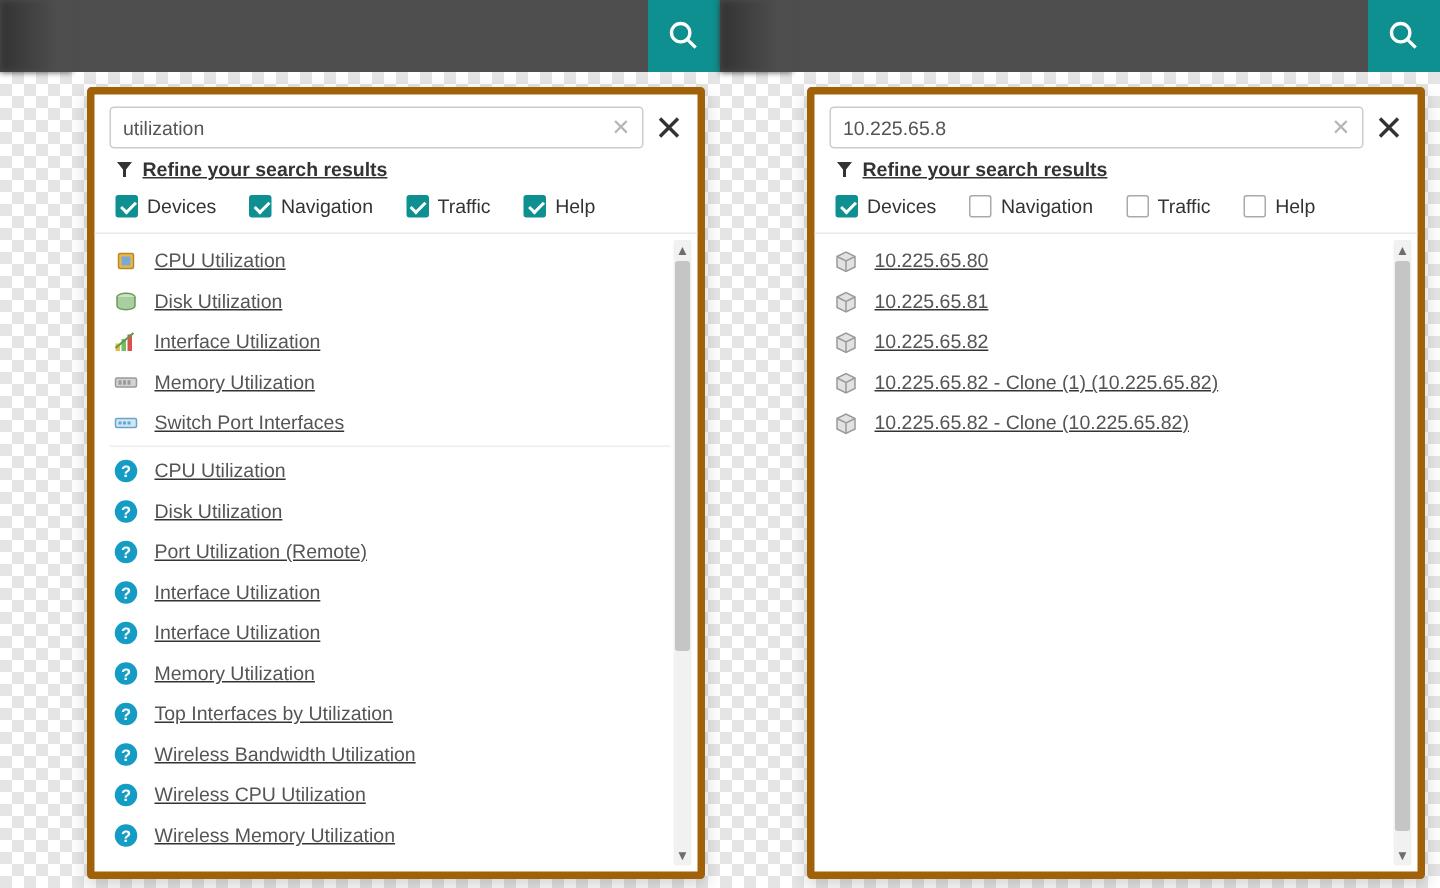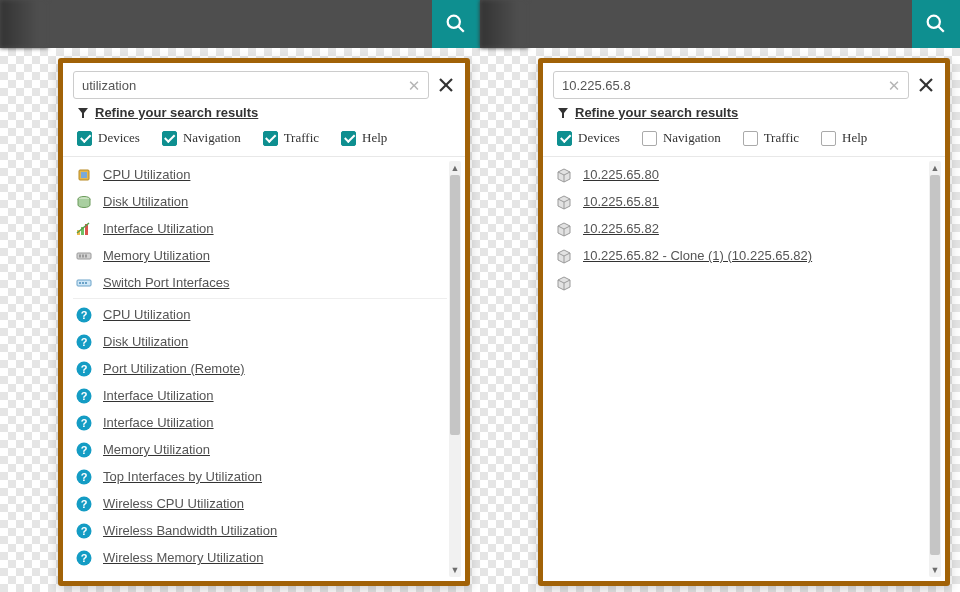--- a/index.html
+++ b/index.html
@@ -61,21 +61,21 @@
   .refine-row {
     padding: 6px 14px 2px 14px; font-weight:600; color:#333;
     display:flex; align-items:center; gap:6px;text-decoration:underline;
   }
   .funnel { width:12px; height:12px; }
 
   .filters {
     display:flex; gap:22px; padding:8px 14px 10px 14px;
     border-bottom:1px solid #e8e8e8; align-items:center;
   }
-  .chk { display:flex; align-items:center; gap:6px; cursor:pointer;font-family:Liberation Serif, serif; }
+  .chk { display:flex; align-items:center; gap:6px; cursor:pointer; }
   .box {
     width:15px; height:15px; border:1.5px solid #aaa; border-radius:2px;
     display:flex; align-items:center; justify-content:center;
   }
   .box.on { background:#0e8f90; border-color:#0e8f90; }
   .box.on::after {
     content:""; width:4px; height:8px;
     border:solid #fff; border-width:0 2px 2px 0; transform:rotate(45deg) translateY(-1px);
   }
 
@@ -321,30 +321,30 @@
         </span>
         <span>Top Interfaces by Utilization</span>
       </div>
 
       <div class="row">
         <span class="icon">
           <svg viewBox="0 0 16 16">
                   <use href="#i-help"></use>
                 </svg>
         </span>
+        <span>Wireless Bandwidth Utilization</span>
+      </div>
+
+      <div class="row">
+        <span class="icon">
+          <svg viewBox="0 0 16 16">
+                  <use href="#i-help"></use>
+                </svg>
+        </span>
         <span>Wireless CPU Utilization</span>
-      </div>
-
-      <div class="row">
-        <span class="icon">
-          <svg viewBox="0 0 16 16">
-                  <use href="#i-help"></use>
-                </svg>
-        </span>
-        <span>Wireless Bandwidth Utilization</span>
       </div>
 
       <div class="row">
         <span class="icon">
           <svg viewBox="0 0 16 16">
                   <use href="#i-help"></use>
                 </svg>
         </span>
         <span>Wireless Memory Utilization</span>
       </div>
@@ -442,20 +442,21 @@
         </span>
         <span>10.225.65.82 - Clone (1) (10.225.65.82)</span>
       </div>
 
       <div class="row">
         <span class="icon">
           <svg viewBox="0 0 16 16">
                   <use href="#i-device"></use>
                 </svg>
         </span>
+        <span>10.225.65.82 - Clone (10.225.65.82)</span>
       </div>
     </div>
     <div class="scrollbar">
       <div class="scroll-arrow up">▲</div>
       <div class="scroll-thumb" style="height:380px"></div>
       <div class="scroll-arrow down">▼</div>
     </div>
   </div>
       </div>
     </div>

